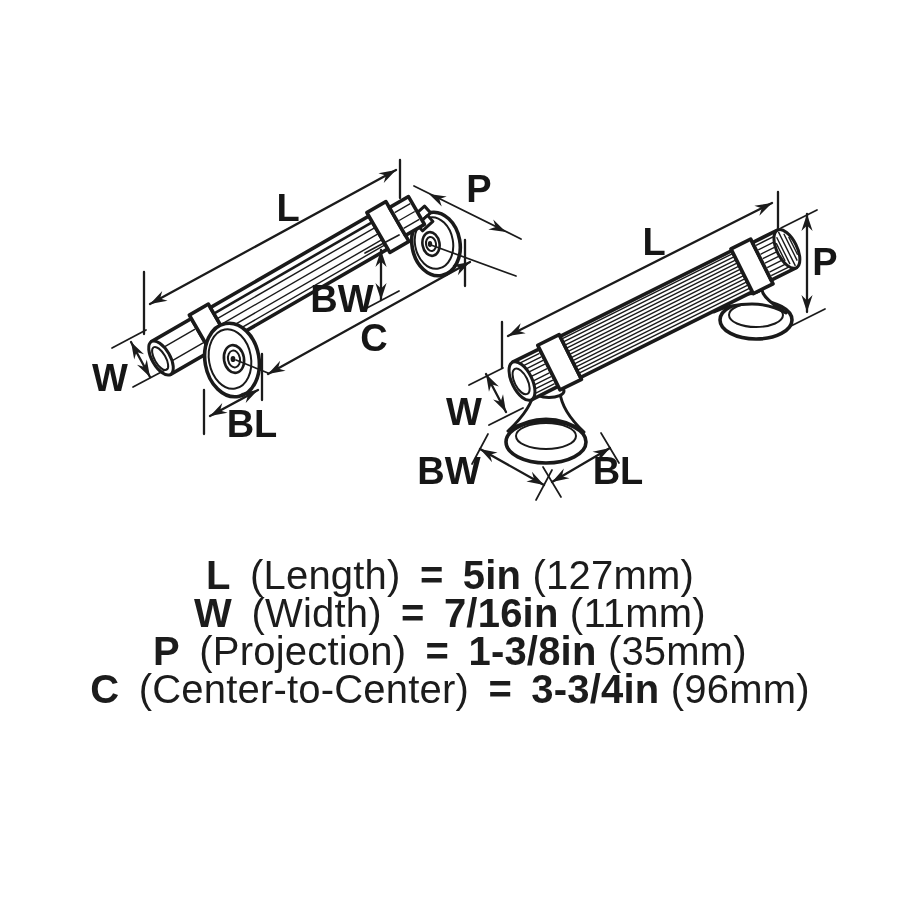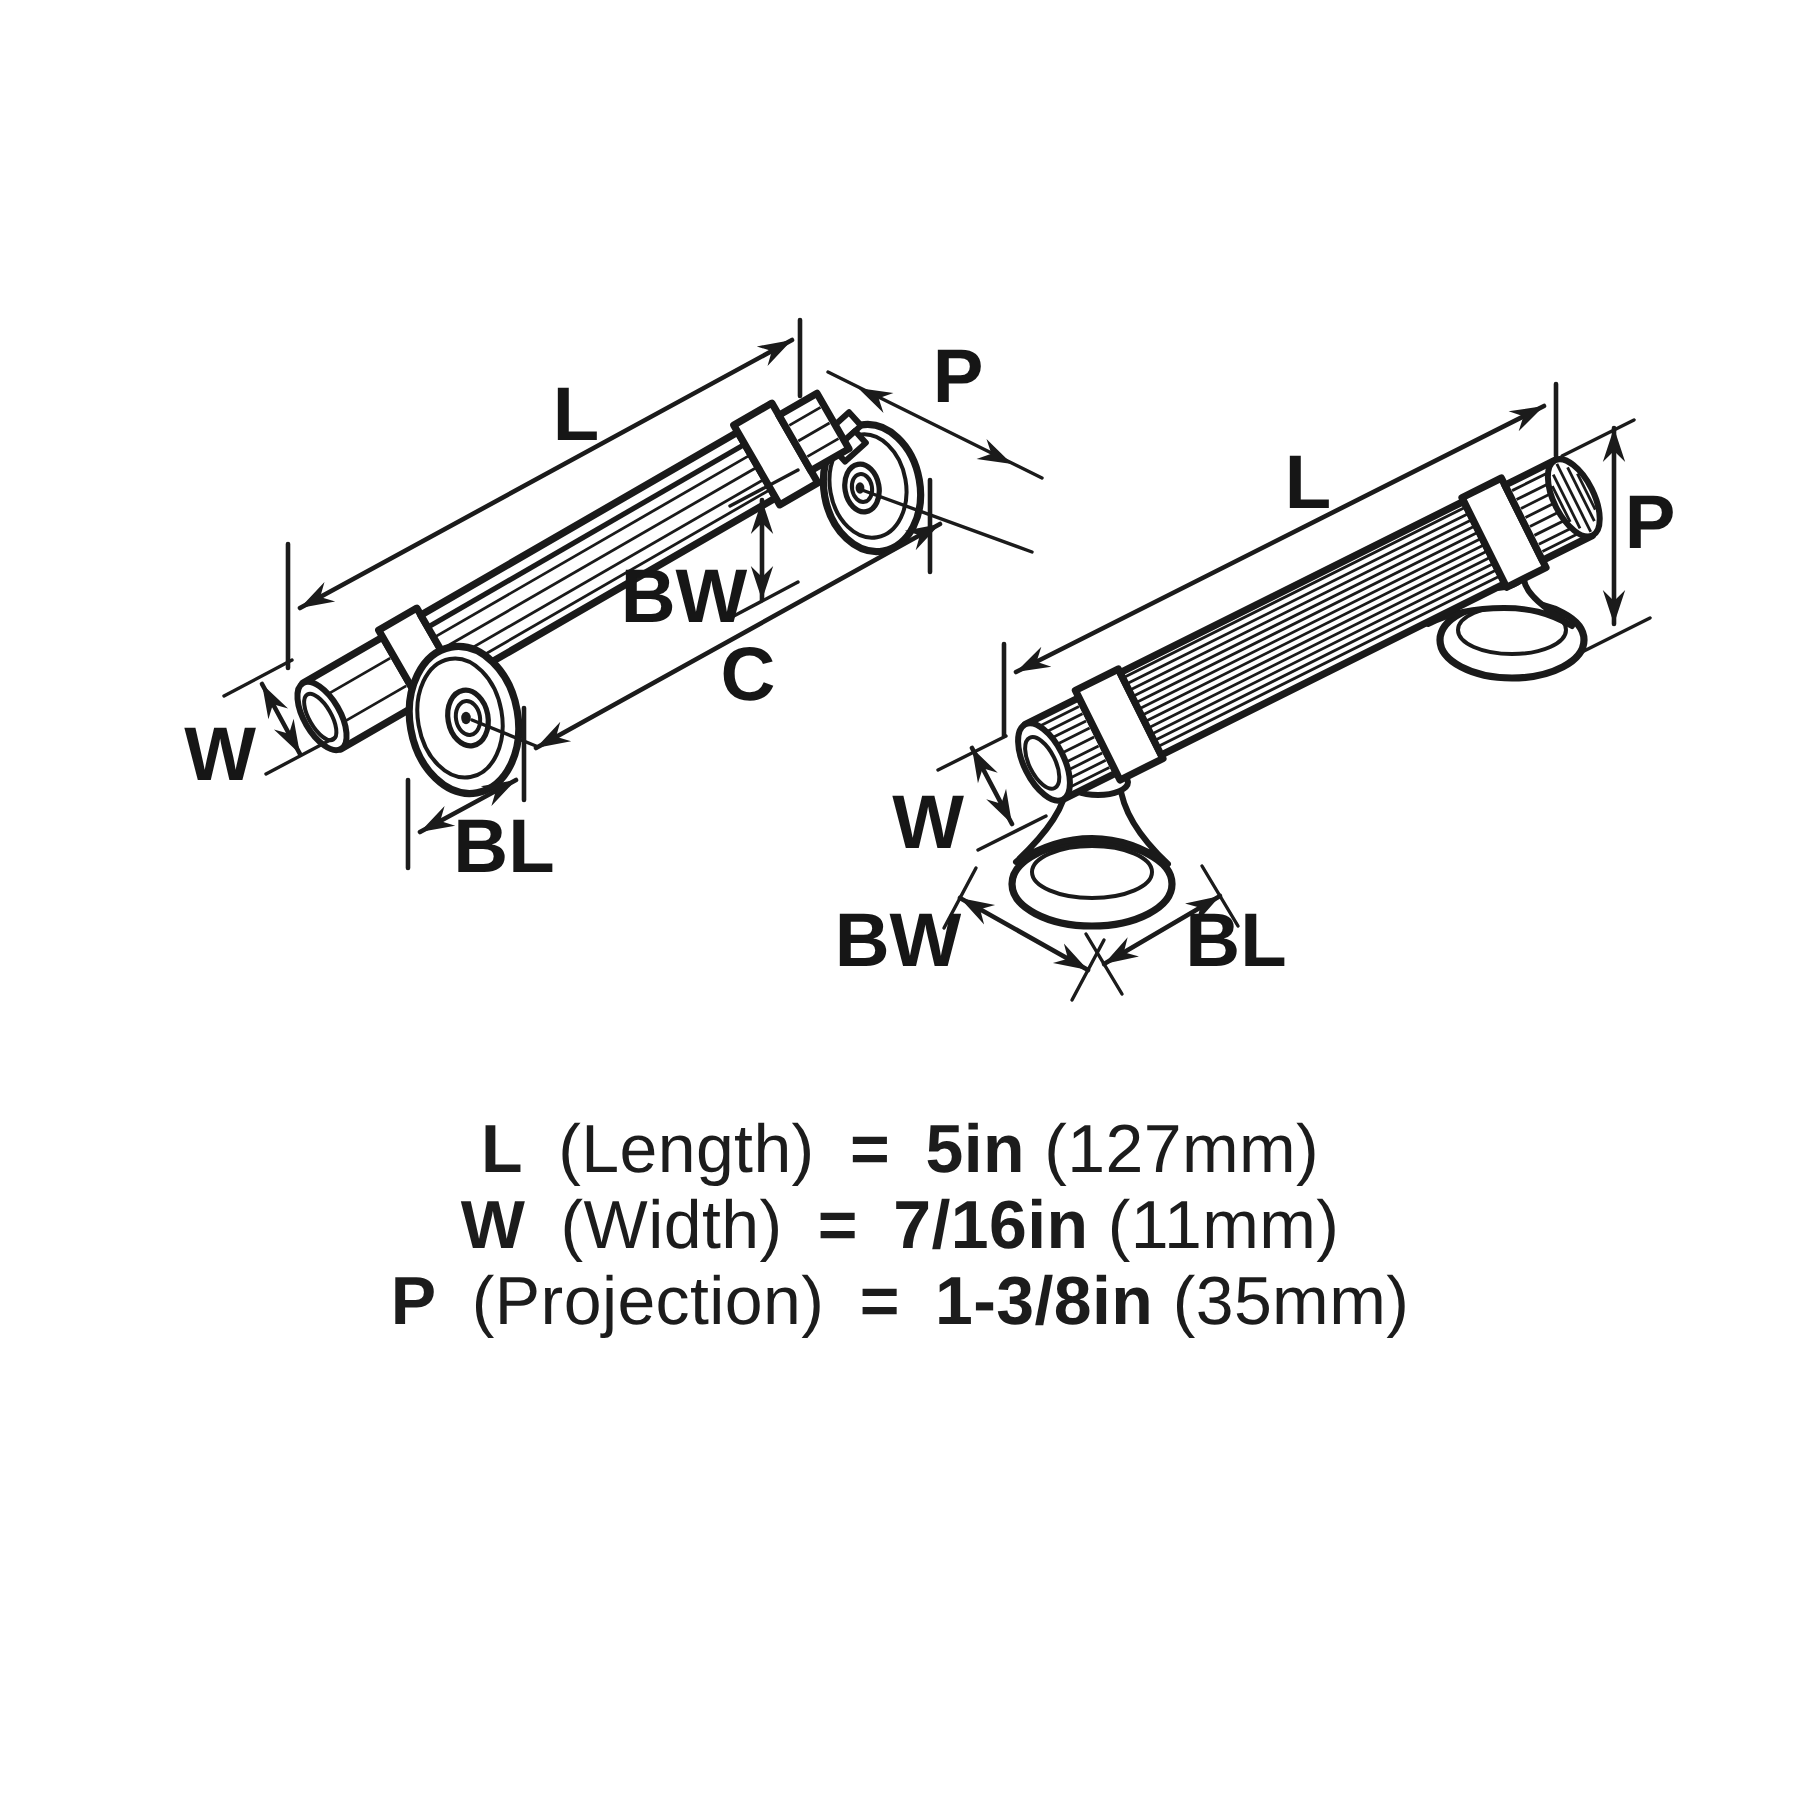--- a/index.html
+++ b/index.html
@@ -20,21 +20,21 @@
   .ext{fill:none;stroke:#1b1b1b;stroke-width:1.7;stroke-linecap:round;}
   .ah{fill:#1b1b1b;stroke:none;}
   .dim-label{
     font-family:"Liberation Sans", sans-serif;font-size:38px;font-weight:700;
     fill:#161616;text-anchor:middle;dominant-baseline:central;
   }
 
   
   .specs{
     position:absolute;left:0;right:0;top:556px;text-align:center;
-    color:#1c1c1c;font-size:34px;line-height:38px;letter-spacing:0.2px;
+    color:#1c1c1c;font-size:40px;line-height:38px;letter-spacing:0.2px;
   }
   .spec-line{white-space:nowrap;}
   .spec-line .b{font-weight:700;}
   .spec-line .r{font-weight:400;}
   .spec-line .sp{margin-left:8px;}
 </style>
 </head>
 <body>
 
 <div class="stage">
@@ -269,15 +269,22 @@
       <span class="b sp">7/16in</span>
       <span class="r">(11mm)</span>
     </div>
     <div class="spec-line">
       <span class="b">P</span>
       <span class="r sp">(Projection)</span>
       <span class="b sp">=</span>
       <span class="b sp">1-3/8in</span>
       <span class="r">(35mm)</span>
     </div>
+    <div class="spec-line">
+      <span class="b">C</span>
+      <span class="r sp">(Center-to-Center)</span>
+      <span class="b sp">=</span>
+      <span class="b sp">3-3/4in</span>
+      <span class="r">(96mm)</span>
+    </div>
   </div>
 
 </div>
 
 </body></html>

